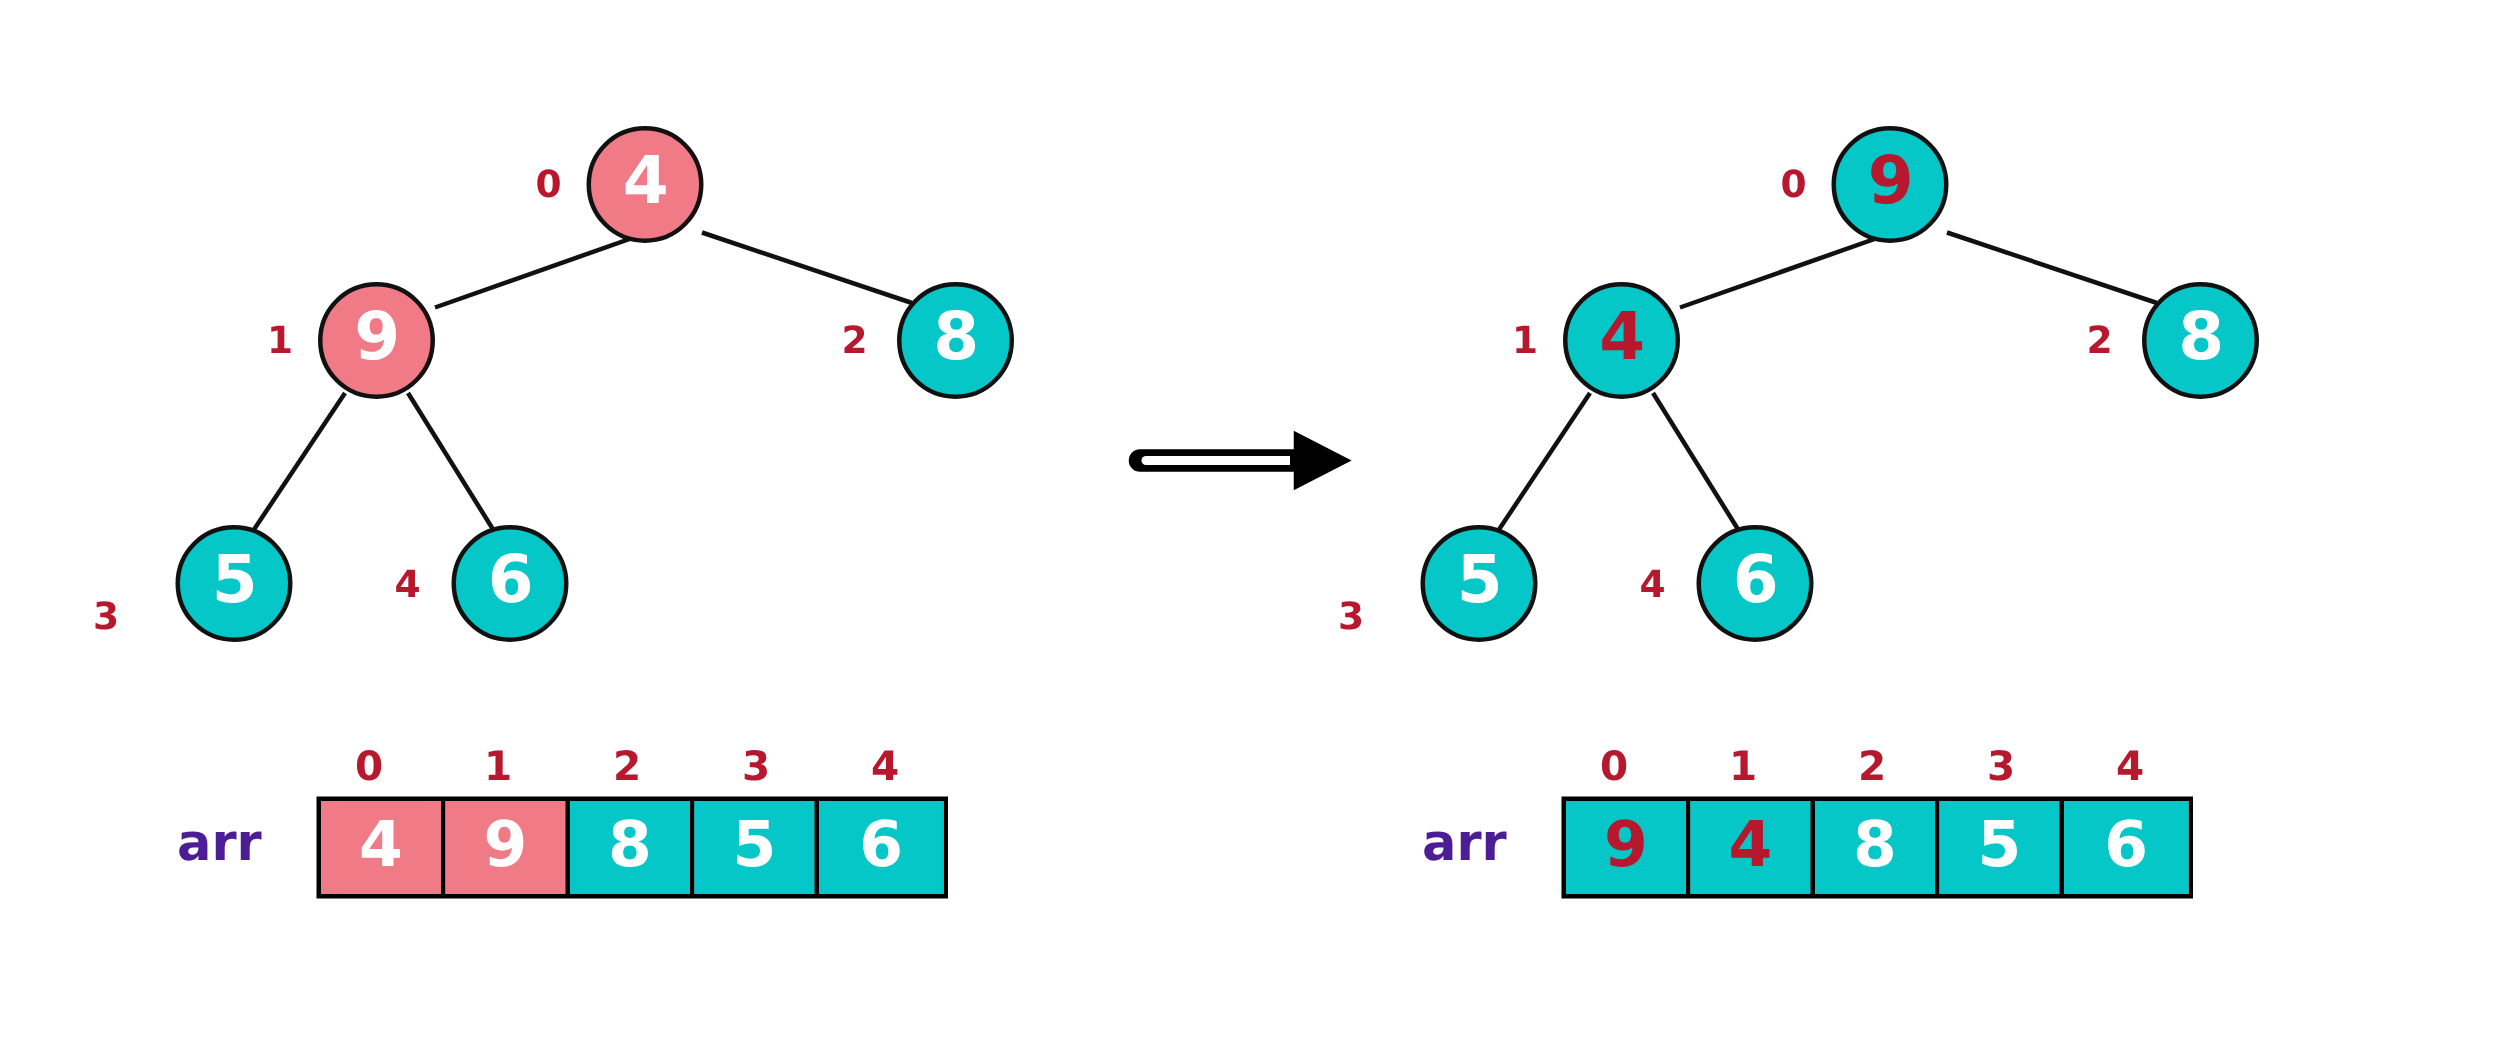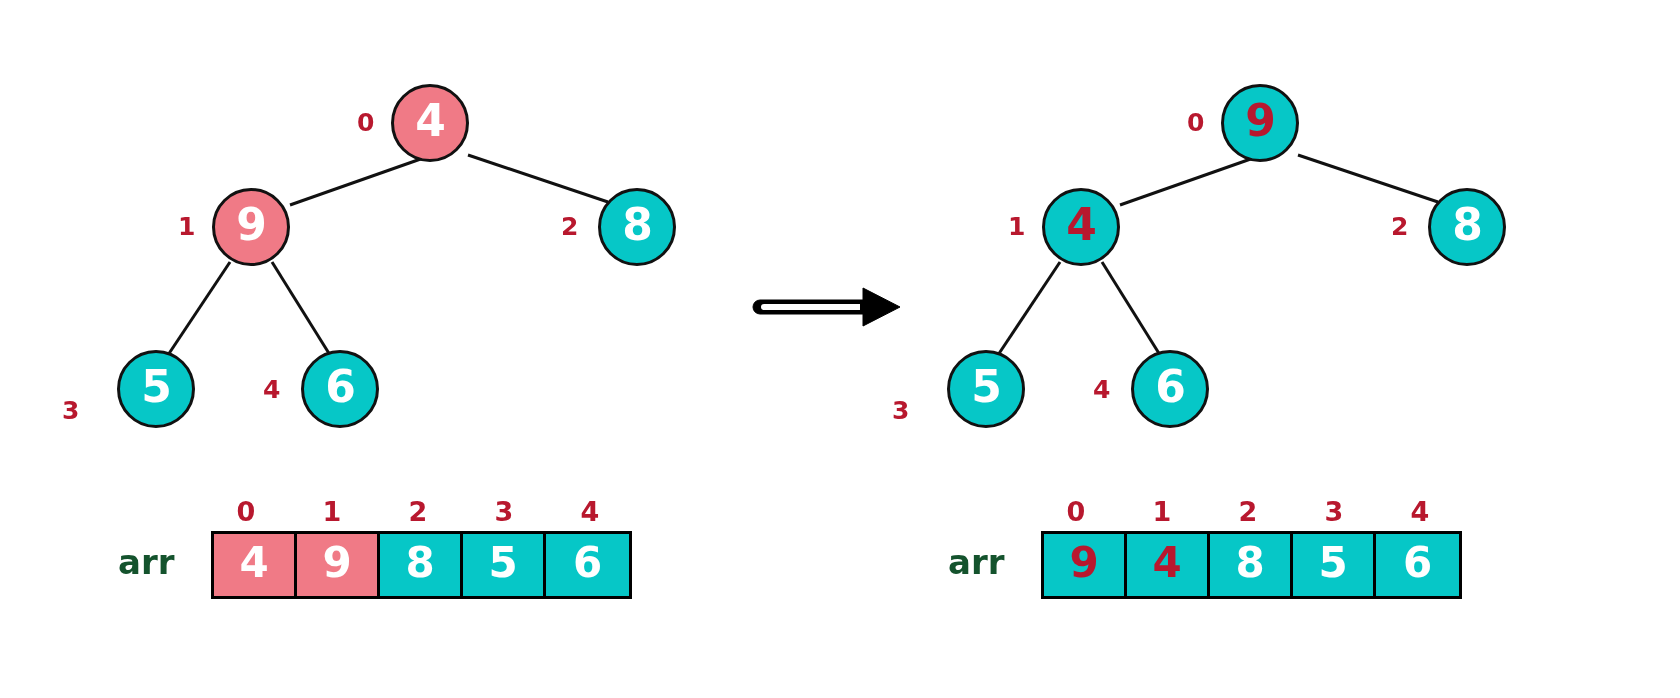--- a/index.html
+++ b/index.html
@@ -71,21 +71,21 @@
     line-height: 1;
     white-space: nowrap;
   }
 
   
   .array-block {
     position: absolute;
   }
   .array-name {
     position: absolute;
-    color: #14532d;
+    color: #4c1d95;
     font-weight: bold;
     font-size: 34px;
     line-height: 1;
     white-space: nowrap;
   }
   .array-cells {
     position: absolute;
     display: flex;
     border: 3px solid #000000;
     box-sizing: content-box;

